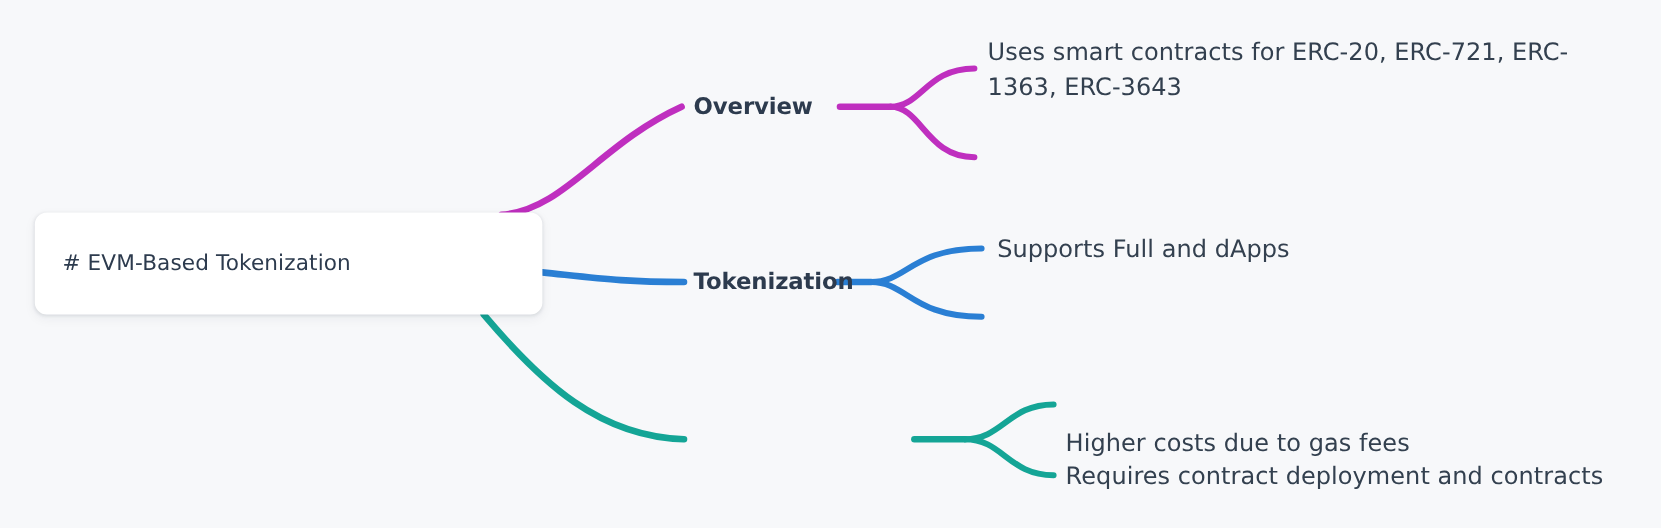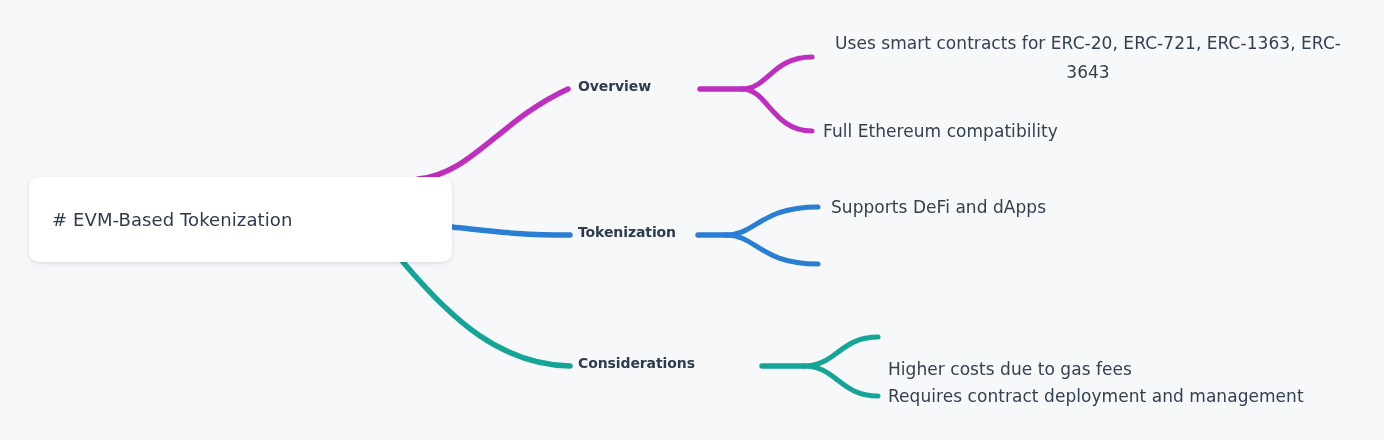--- a/index.html
+++ b/index.html
@@ -45,34 +45,33 @@
   }
   .root-label {
     font-size: 18px;
     font-weight: 400;
     color: #2d3b4e;
     letter-spacing: 0.1px;
     white-space: nowrap;
   }
   .branch-label {
     position: absolute;
-    font-size: 14px;
+    font-size: 19px;
     font-weight: 700;
     color: #2d3b4e;
     white-space: nowrap;
     letter-spacing: -0.1px;
   }
   .leaf-label {
     position: absolute;
-    font-size: 17px;
+    font-size: 20px;
     font-weight: 400;
     color: #33404f;
     letter-spacing: 0.05px;
     line-height: 29px;
-    text-align: center;
   }
   .leaf-label.two-line {
     width: 530px;
   }
 </style>
 </head>
 <body>
 
 <div id="mindmap">
 
@@ -94,22 +93,20 @@
     <path d="M 804 366 C 836 366 840 337 878 337" fill="none" stroke="#14a596" stroke-width="5" stroke-linecap="round"></path>
     <path d="M 804 366 C 836 366 840 396 878 396" fill="none" stroke="#14a596" stroke-width="5" stroke-linecap="round"></path>
   </svg>
 
   <div class="root-node">
     <span class="root-label"># EVM-Based Tokenization</span>
   </div>
 
   <div class="branch-label" style="left:578px; top:78px;">Overview</div>
   <div class="leaf-label two-line" style="left:823px; top:29px;">Uses smart contracts for ERC-20, ERC-721, ERC-1363, ERC-3643</div>
-  <div class="leaf-label" style="left:823px; top:117px;">Full Ethereum compatibility</div>
 
   <div class="branch-label" style="left:578px; top:224px;">Tokenization</div>
-  <div class="leaf-label" style="left:831px; top:193px;">Supports DeFi and dApps</div>
+  <div class="leaf-label" style="left:831px; top:193px;">Supports Full and dApps</div>
 
-  <div class="branch-label" style="left:578px; top:355px;">Considerations</div>
   <div class="leaf-label" style="left:888px; top:323px;margin-top:32px;">Higher costs due to gas fees</div>
-  <div class="leaf-label" style="left:888px; top:382px;">Requires contract deployment and management</div>
+  <div class="leaf-label" style="left:888px; top:382px;">Requires contract deployment and contracts</div>
 
 </div>
 
 </body></html>

